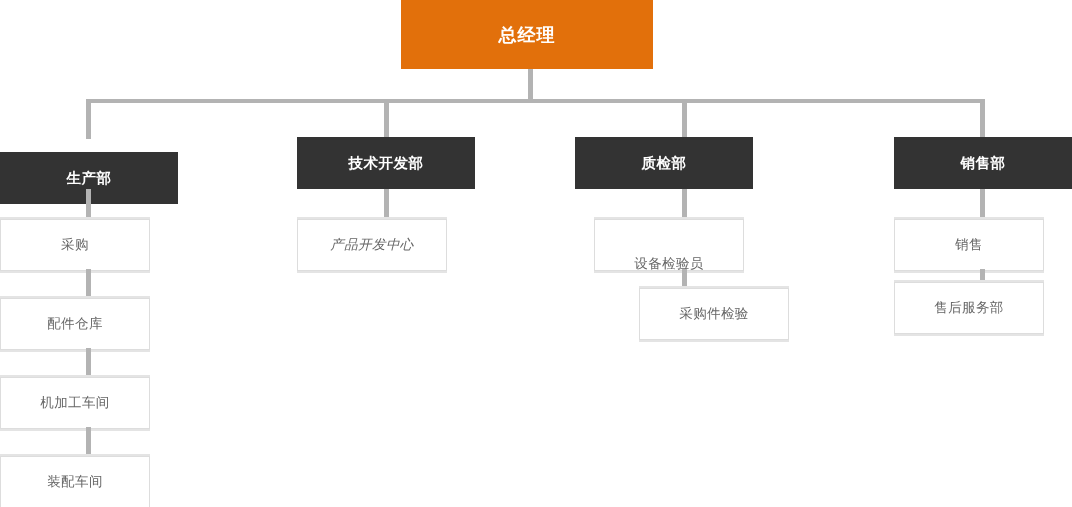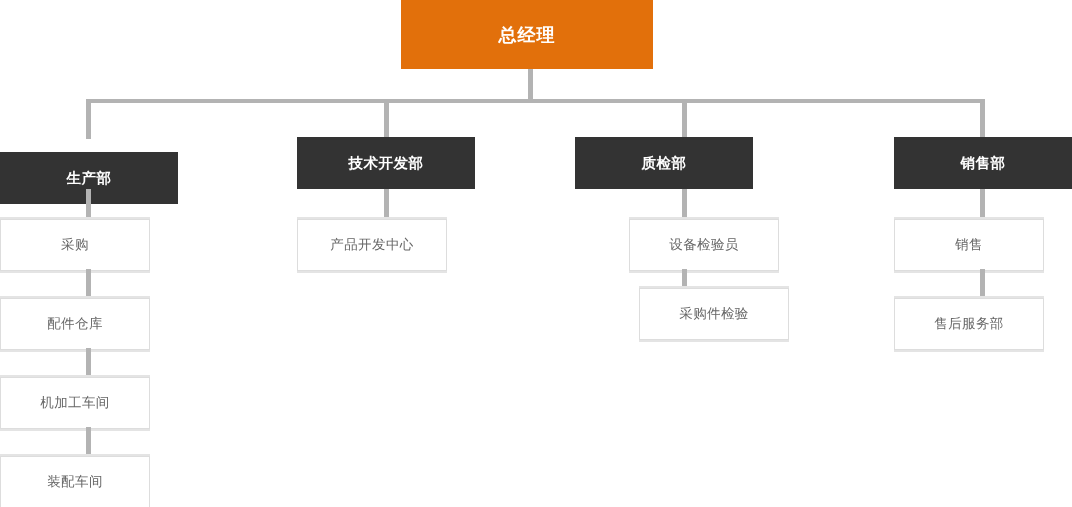--- a/index.html
+++ b/index.html
@@ -133,45 +133,45 @@
   <div class="line line-v" style="left:86px; top:427px; height:32px;"></div>
   <div class="node-sub" style="left:0px; top:456px;">
     <span class="node-label">装配车间</span>
   </div>
 
   <div class="node-dept" style="left:297px;">
     <span class="node-label">技术开发部</span>
   </div>
 
   <div class="line line-v" style="left:384px; top:189px; height:32px;"></div>
-  <div class="node-sub" style="left:297px; top:219px;">
+  <div class="node-sub" style="left:297px; top:219px;font-style:italic;">
     <span class="node-label">产品开发中心</span>
   </div>
 
   <div class="node-dept" style="left:575px;">
     <span class="node-label">质检部</span>
   </div>
 
   <div class="line line-v" style="left:682px; top:189px; height:32px;"></div>
-  <div class="node-sub" style="left:629px; top:219px;">
+  <div class="node-sub" style="left:594px; top:219px;align-items:flex-end;">
     <span class="node-label">设备检验员</span>
   </div>
 
   <div class="line line-v" style="left:682px; top:269px; height:32px;"></div>
   <div class="node-sub" style="left:595px; top:288px;margin-left:44px;">
     <span class="node-label">采购件检验</span>
   </div>
 
   <div class="node-dept" style="left:894px;">
     <span class="node-label">销售部</span>
   </div>
 
   <div class="line line-v" style="left:980px; top:189px; height:32px;"></div>
   <div class="node-sub" style="left:894px; top:219px;">
     <span class="node-label">销售</span>
   </div>
 
   <div class="line line-v" style="left:980px; top:269px; height:32px;"></div>
-  <div class="node-sub" style="left:894px; top:298px;">
+  <div class="node-sub" style="left:894px; top:282px;">
     <span class="node-label">售后服务部</span>
   </div>
 
 </div>
 
 </body></html>

